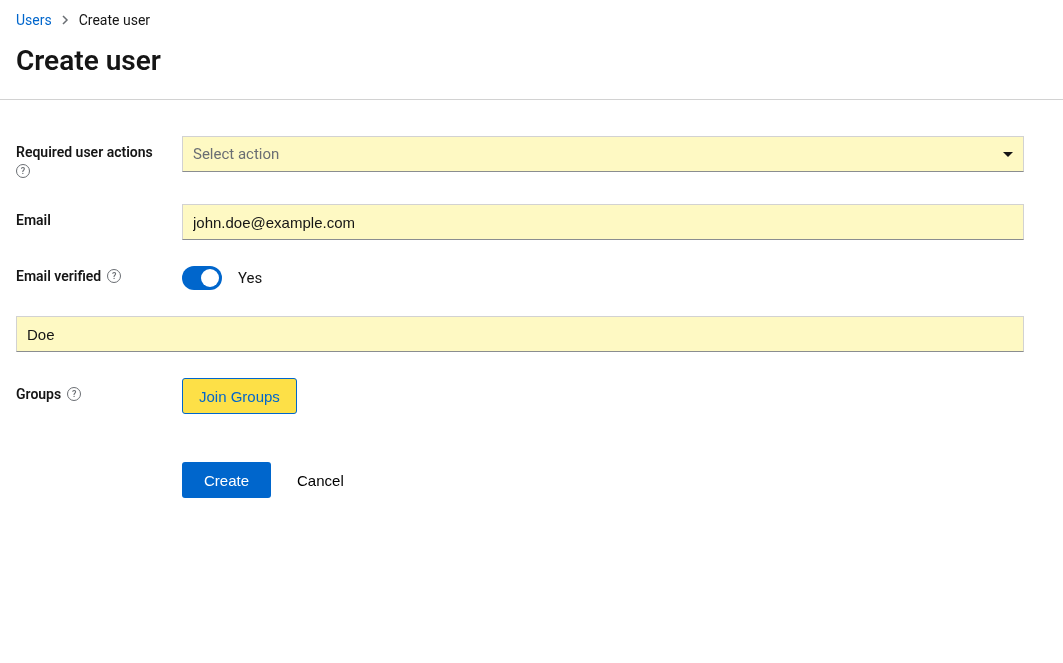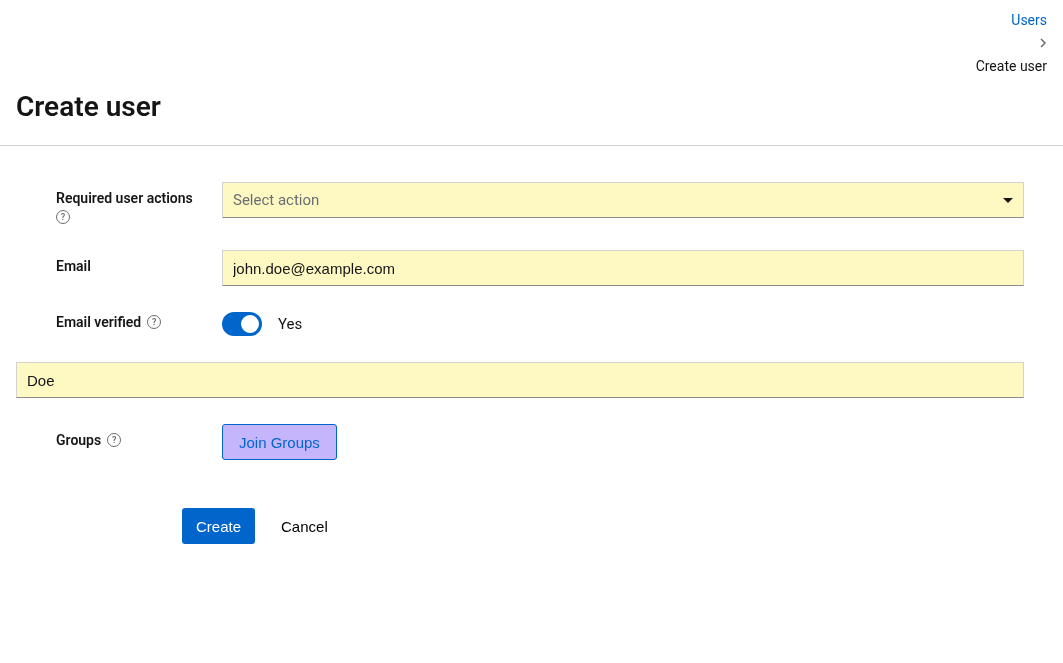--- a/index.html
+++ b/index.html
@@ -17,25 +17,24 @@
       width: 1063px;
       min-height: 663px;
     }
     .header {
       padding: 12px 16px 0 16px;
       border-bottom: 1px solid #d2d2d2;
       padding-bottom: 22px;
     }
     .breadcrumb {
       display: flex;
-      align-items: flex-end;
+      align-items: center;
       gap: 10px;
       font-size: 14px;
       margin-bottom: 16px;
-      flex-direction: column;
     }
     .breadcrumb-link {
       color: #0066cc;
       text-decoration: none;
       cursor: pointer;
     }
     .breadcrumb-sep {
       color: #6a6e73;
       font-size: 11px;
       display: flex;
@@ -63,21 +62,20 @@
       width: 166px;
       flex-shrink: 0;
       display: flex;
       align-items: center;
       flex-wrap: wrap;
       gap: 6px;
       padding-top: 8px;
       font-size: 14px;
       font-weight: 600;
       color: #151515;
-      margin-left: 40px;
     }
     .label-col.wrap-help {
       flex-direction: column;
       align-items: flex-start;
       gap: 4px;
     }
     .label-text {
       display: inline-flex;
       align-items: center;
       gap: 6px;
@@ -155,37 +153,37 @@
     .toggle-label {
       color: #151515;
       font-size: 15px;
     }
     .btn-outline {
       display: inline-flex;
       align-items: center;
       padding: 0 16px;
       height: 36px;
       border: 1px solid #0066cc;
-      background: #c4b5fd;
+      background: #fde047;
       color: #0066cc;
       font-size: 15px;
       cursor: pointer;
       border-radius: 3px;
     }
     .actions-row {
       display: flex;
       align-items: center;
       gap: 26px;
       margin-top: 48px;
       margin-left: 166px;
     }
     .btn-primary {
       display: inline-flex;
       align-items: center;
-      padding: 0 14px;
+      padding: 0 22px;
       height: 36px;
       background: #0066cc;
       color: #fff;
       border: none;
       font-size: 15px;
       cursor: pointer;
       border-radius: 3px;
     }
     .btn-link {
       color: #000000;

